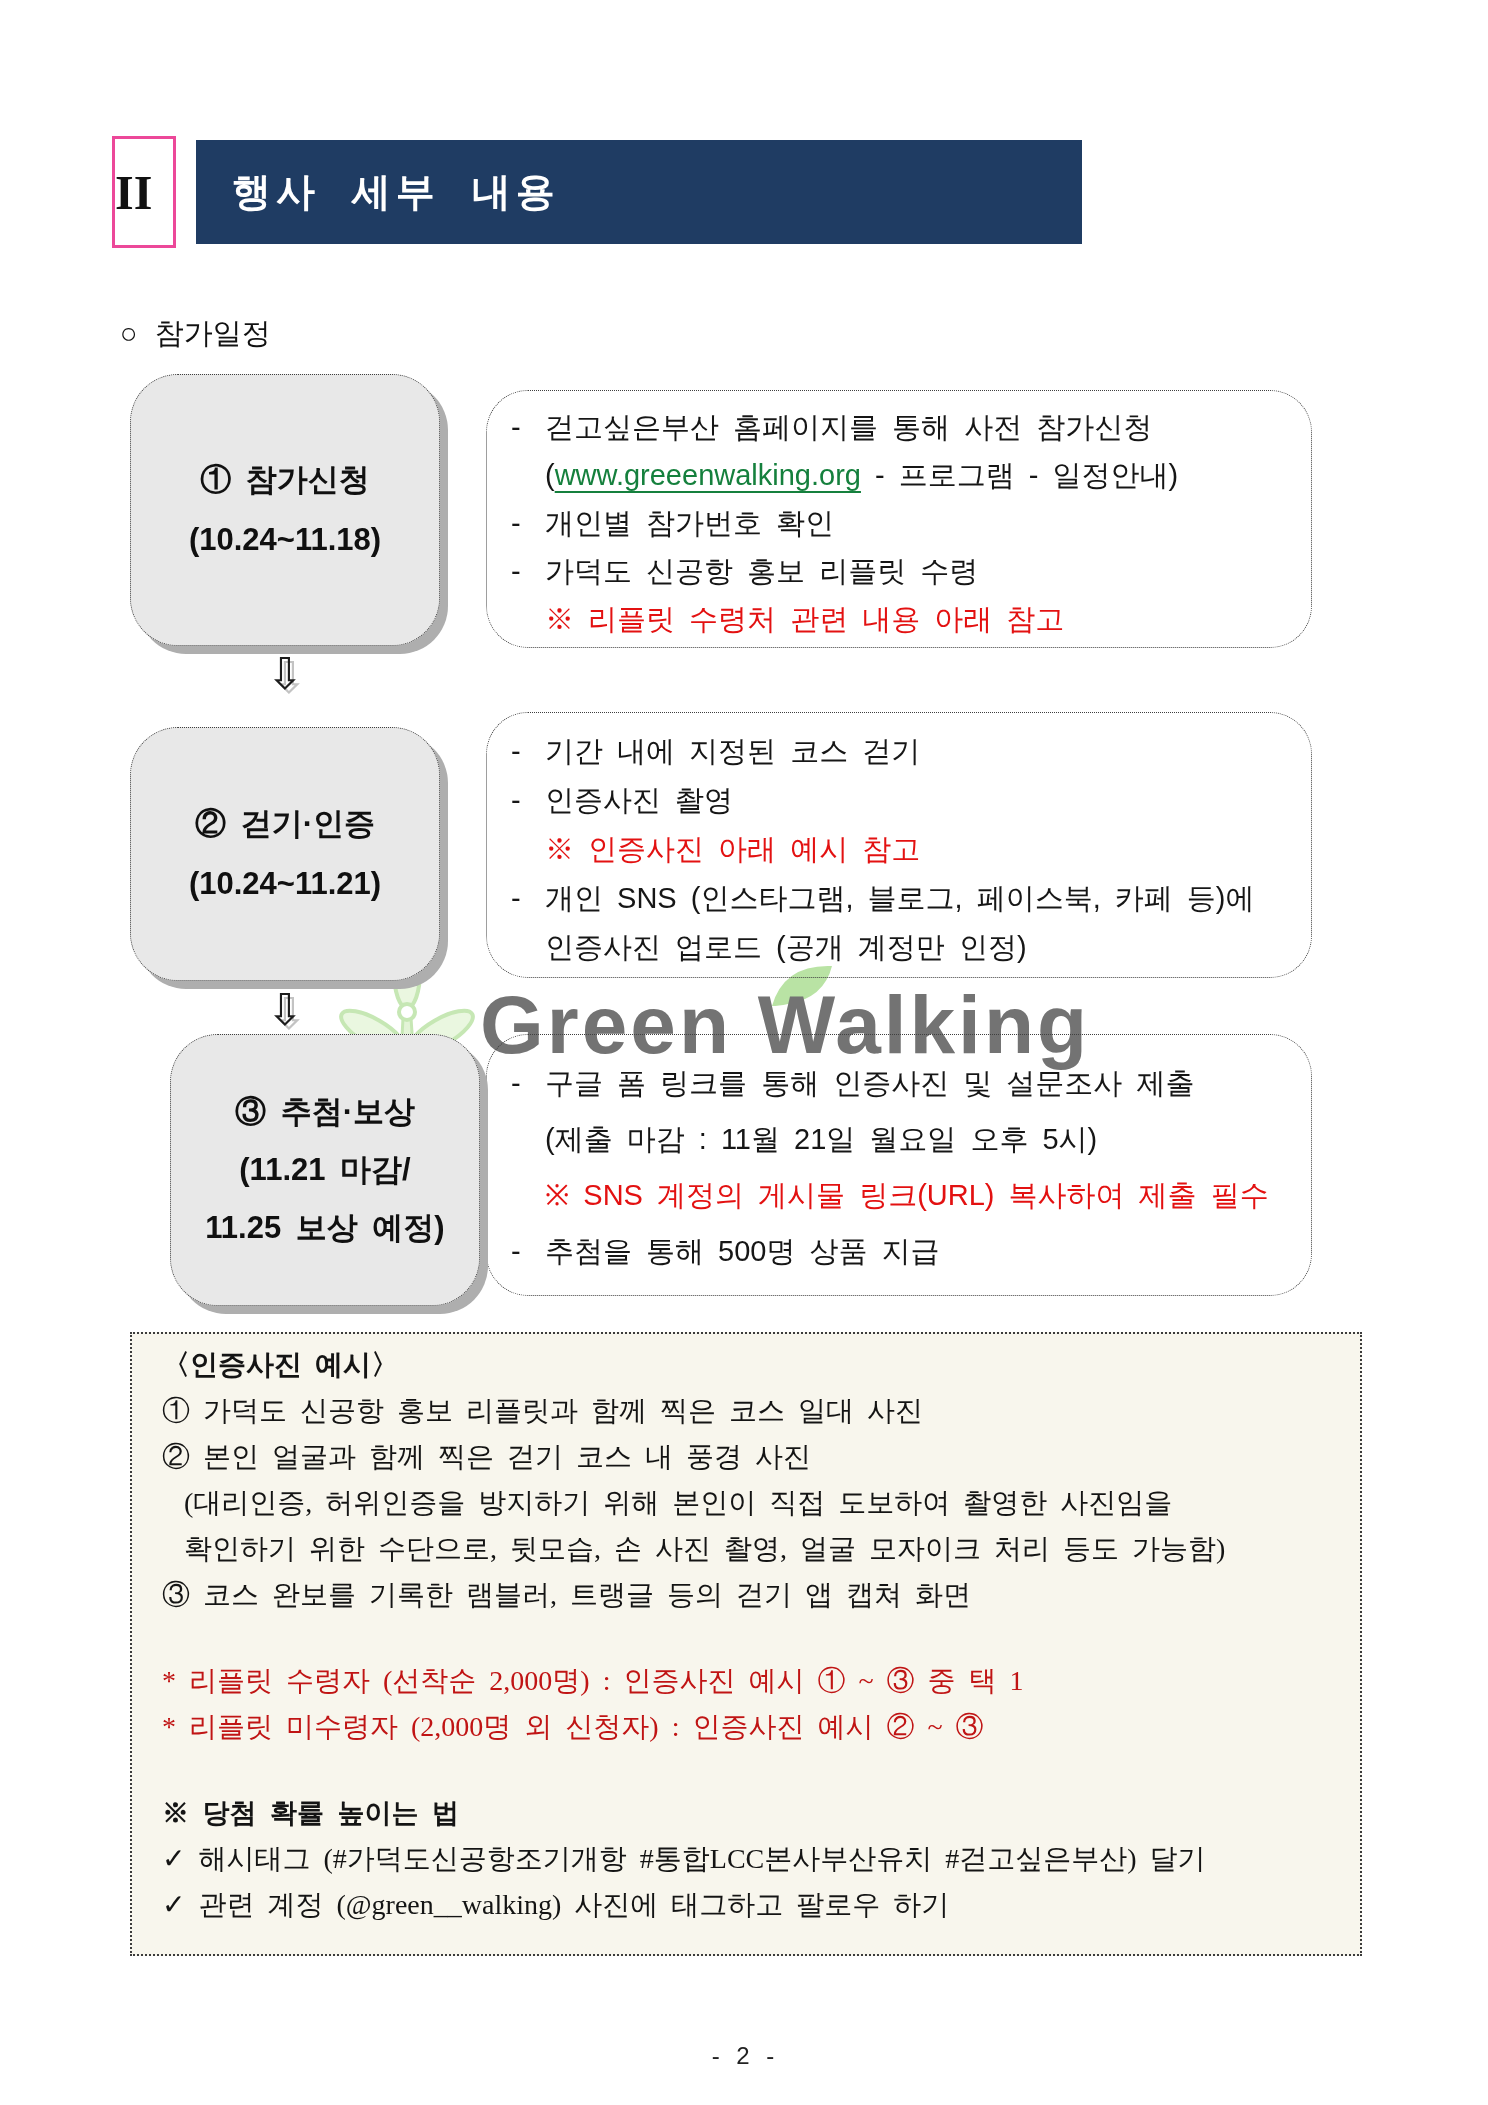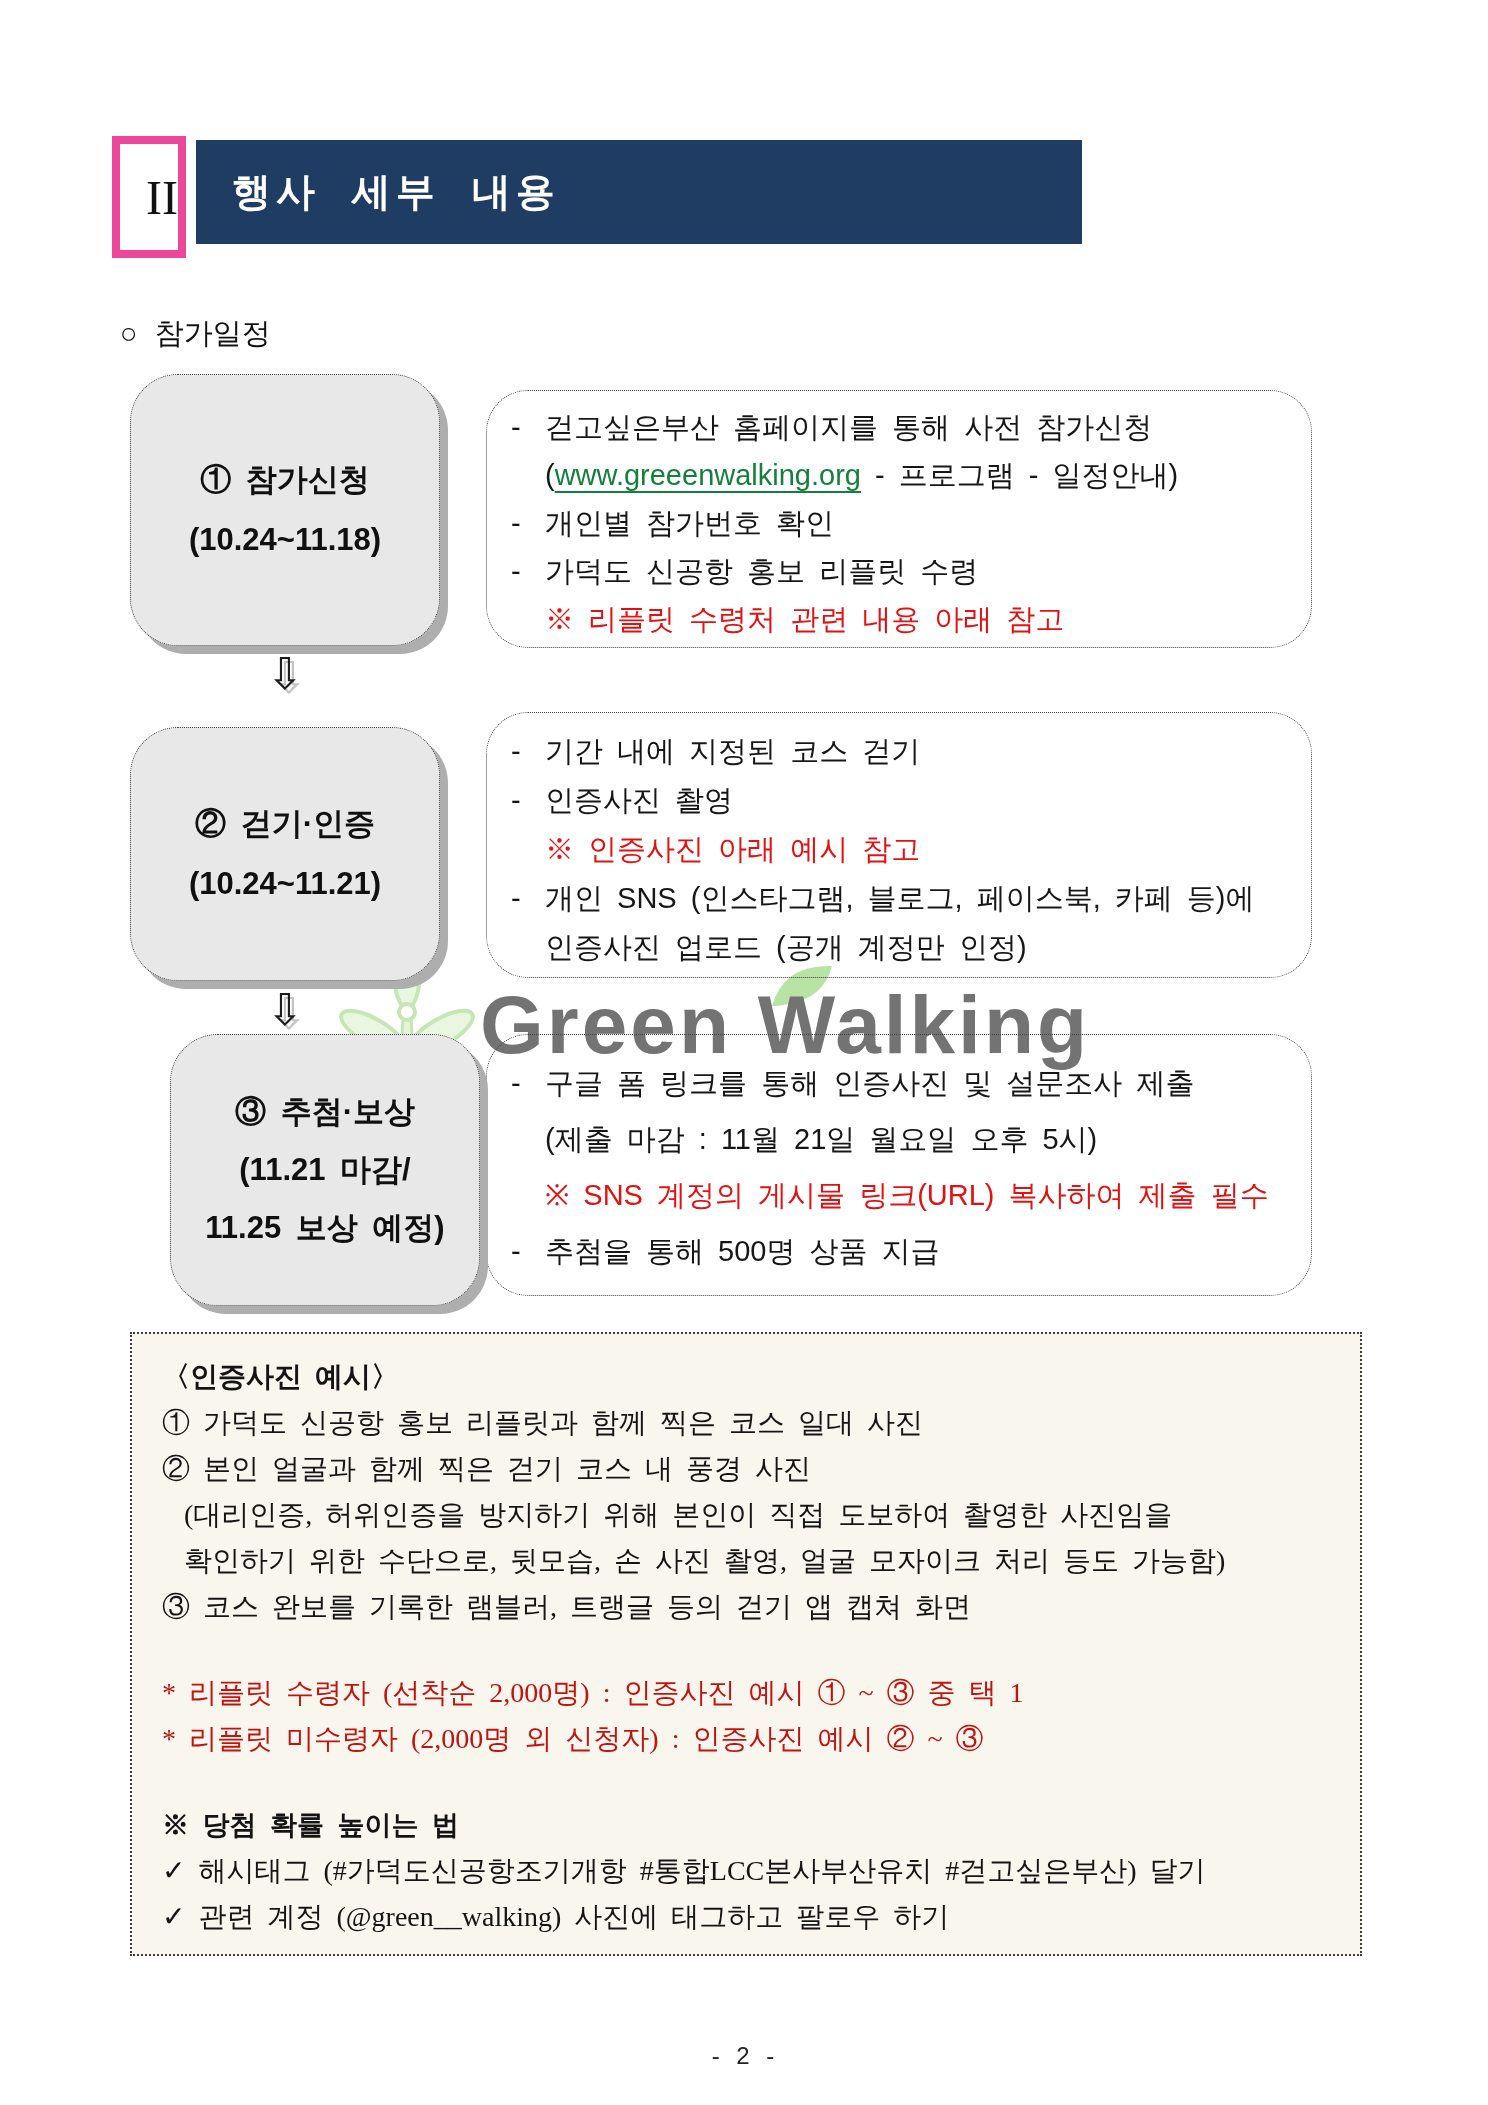--- a/index.html
+++ b/index.html
@@ -1,22 +1,22 @@
 <!DOCTYPE html>
 <html><head>
 <meta charset="utf-8">
 <style>
   html,body{margin:0;padding:0;background:#ffffff;}
   #page{position:relative;width:1488px;height:2105px;background:#ffffff;overflow:hidden;
         font-family:"Liberation Sans",sans-serif;color:#151515;}
 
   
   .hdr-secbox{position:absolute;left:112px;top:136px;width:58px;height:106px;
-      border:8px solid #ec4899;background:#fff;display:flex;align-items:center;justify-content:flex-end;
-      font-family:"Liberation Serif",serif;font-weight:normal;font-size:48px;color:#111;z-index:4;}
+      border:3px solid #ec4899;background:#fff;display:flex;align-items:center;justify-content:flex-start;
+      font-family:"Liberation Serif",serif;font-weight:bold;font-size:48px;color:#111;z-index:4;}
   .hdr-banner{position:absolute;left:196px;top:140px;width:886px;height:104px;background:#1f3c63;
       display:flex;align-items:center;z-index:4;}
   .hdr-banner span{color:#ffffff;font-weight:bold;font-size:39px;letter-spacing:5px;word-spacing:16px;
       padding-left:36px;}
 
   .subheading{position:absolute;left:120px;top:314px;font-family:"Liberation Serif",serif;
       font-size:29px;color:#111;word-spacing:10px;z-index:4;}
 
   
   .watermark{position:absolute;left:330px;top:916px;width:940px;height:260px;z-index:1;pointer-events:none;}
@@ -48,21 +48,21 @@
   .detailbox.d2{top:712px;height:266px;padding-top:14px;line-height:49px;}
   .detailbox.d3{top:1034px;height:262px;padding-top:20px;line-height:56px;}
 
   .line{display:flex;}
   .dash{flex:0 0 34px;}
   .note{color:#e31111;text-underline-offset:8px;text-decoration-thickness:1.5px;}
   .lnk{color:#15803d;text-decoration:underline;text-underline-offset:6px;cursor:pointer;}
 
   
   .example{position:absolute;left:130px;top:1332px;width:1232px;height:624px;background:#f8f6ed;
-      border:2px dotted #3c3c3c;box-sizing:border-box;padding:20px 28px 0 30px;
+      border:2px dotted #3c3c3c;box-sizing:border-box;padding:8px 28px 0 30px;
       font-family:"Liberation Serif",serif;font-size:28px;line-height:46px;color:#141414;
       word-spacing:6px;z-index:2;}
   .example .ttl{font-weight:bold;}
   .example .indent{padding-left:22px;}
   .example .gap{height:40px;}
   .example .rednote{color:#c01414;}
   .example .tipsttl{font-family:"Liberation Sans",sans-serif;font-weight:bold;font-size:27px;}
 
   .pagenum{position:absolute;left:0;top:2042px;width:100%;text-align:center;font-size:24px;
       color:#222;letter-spacing:2px;word-spacing:6px;z-index:4;}

